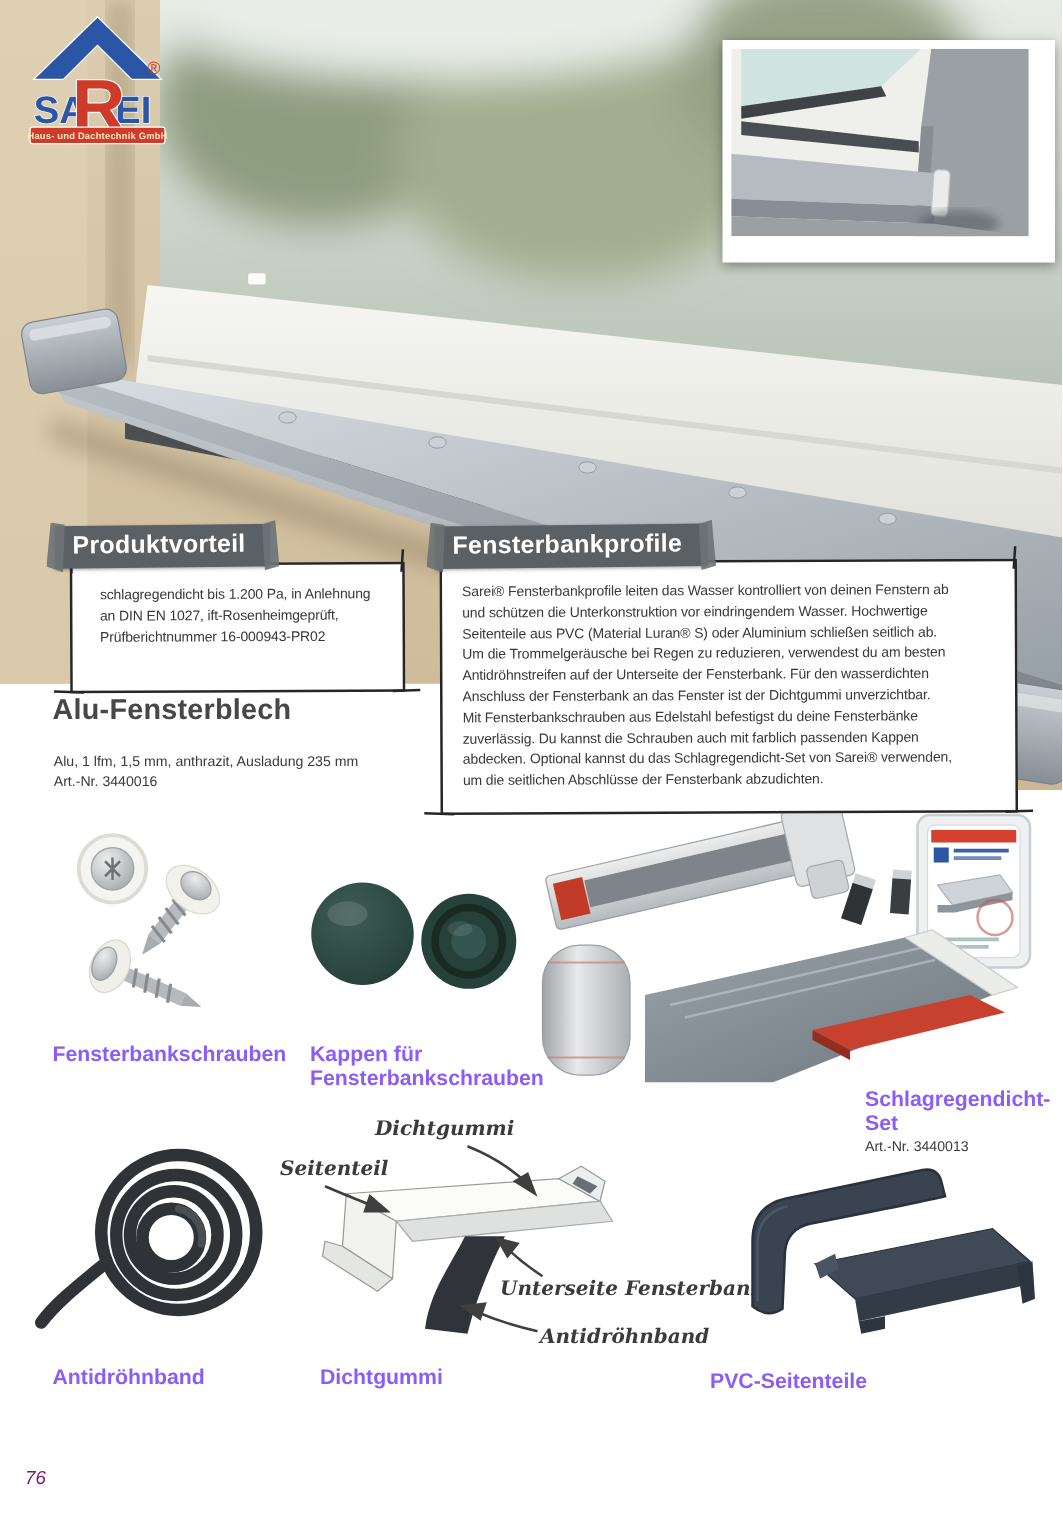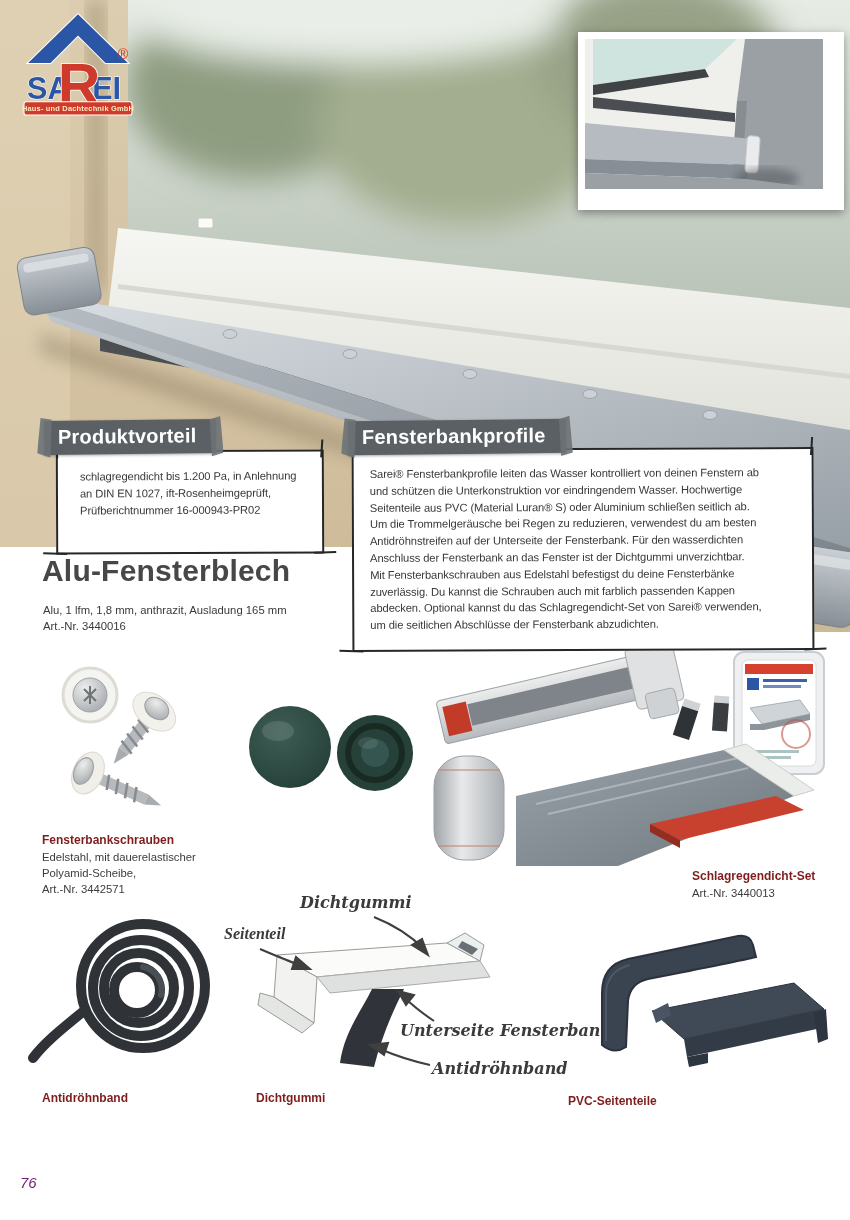--- a/index.html
+++ b/index.html
@@ -27,27 +27,27 @@
   .sketch::before{content:"";position:absolute;left:-15px;bottom:-2px;width:24px;height:2px;
         background:#262626;transform:rotate(2deg);}
   .sketch::after{content:"";position:absolute;right:-1px;top:-12px;width:2px;height:18px;
         background:#262626;transform:rotate(4deg);}
   .tickL{position:absolute;left:-2px;top:-10px;width:2px;height:16px;background:#262626;transform:rotate(-3deg);}
   .tickB{position:absolute;right:-14px;bottom:-2px;width:22px;height:2px;background:#262626;transform:rotate(-2deg);}
   .boxtext{font-size:11.2px;line-height:1.5;letter-spacing:-.1px;white-space:nowrap;color:#383838;}
   #advantage-box{left:56px;top:450px;width:268px;height:104px;padding:16px 10px 0 22px;box-sizing:border-box;}
   #profile-box{left:352px;top:448px;width:462px;padding:15px 12px 16px 16px;box-sizing:border-box;}
   
-  .h1{position:absolute;left:42px;top:554px;font-size:30px;font-weight:bold;color:#474747;
+  .h1{position:absolute;left:42px;top:554px;font-size:23px;font-weight:bold;color:#474747;
       letter-spacing:.2px;z-index:2;}
   .h1sub{position:absolute;left:43px;top:602px;font-size:11.3px;line-height:1.45;color:#3a3a3a;z-index:2;}
   
   .ill{position:absolute;z-index:2;}
   .cap{position:absolute;z-index:4;}
-  .cap .name{font-weight:bold;font-size:12px;line-height:1.12;color:#7f1d1d;}
+  .cap .name{font-weight:bold;font-size:17px;line-height:1.12;color:#8b5cf6;}
   .cap .lines{margin-top:3px;}
   .cap .ln{font-size:11.3px;line-height:1.4;color:#3c3c3c;}
   
   .dlabel{position:absolute;font-family:"DejaVu Serif",serif;font-style:italic;font-weight:bold;
       font-size:16px;color:#3b3b3b;white-space:nowrap;z-index:3;}
   .pagenum{position:absolute;left:20px;top:1174px;font-size:15px;font-style:italic;color:#701a75;z-index:2;}
 </style>
 </head>
 <body>
 
@@ -190,21 +190,21 @@
     <div class="boxtext">Antidröhnstreifen auf der Unterseite der Fensterbank. Für den wasserdichten</div>
     <div class="boxtext">Anschluss der Fensterbank an das Fenster ist der Dichtgummi unverzichtbar.</div>
     <div class="boxtext">Mit Fensterbankschrauben aus Edelstahl befestigst du deine Fensterbänke</div>
     <div class="boxtext">zuverlässig. Du kannst die Schrauben auch mit farblich passenden Kappen</div>
     <div class="boxtext">abdecken. Optional kannst du das Schlagregendicht-Set von Sarei® verwenden,</div>
     <div class="boxtext">um die seitlichen Abschlüsse der Fensterbank abzudichten.</div>
   </div>
 
   <div class="h1">Alu-Fensterblech</div>
   <div class="h1sub">
-    <div>Alu, 1 lfm, 1,8 mm, anthrazit, Ausladung 165 mm</div>
+    <div>Alu, 1 lfm, 1,5 mm, anthrazit, Ausladung 235 mm</div>
     <div>Art.-Nr. 3440016</div>
   </div>
 
   <div class="ill" style="left:38px;top:655px;">
     <svg width="175" height="170" viewBox="0 0 175 170">
       <defs>
         <radialGradient id="metal" cx=".35" cy=".3" r=".9">
           <stop offset="0" stop-color="#eceded"></stop>
             <stop offset="1" stop-color="#9da1a4"></stop>
         </radialGradient>
@@ -342,47 +342,43 @@
         <polygon points="206,62 190,52 200,46"></polygon>
         <path d="M38,56 C52,62 66,68 78,72" fill="none"></path>
         <polygon points="88,76 70,76 74,64"></polygon>
         <path d="M212,128 C200,120 190,112 182,104" fill="none"></path>
         <polygon points="176,98 192,102 184,112"></polygon>
         <path d="M208,172 C190,168 172,162 158,156" fill="none"></path>
         <polygon points="148,152 166,150 162,162"></polygon>
       </g>
     </svg>
     <div class="dlabel" style="left:78px;top:0px;">Dichtgummi</div>
-    <div class="dlabel" style="left:2px;top:32px;font-family:Liberation Serif, serif;">Seitenteil</div>
+    <div class="dlabel" style="left:2px;top:32px;">Seitenteil</div>
     <div class="dlabel" style="left:162px;top:128px;margin-left:16px;">Unterseite Fensterbank</div>
     <div class="dlabel" style="left:210px;top:166px;">Antidröhnband</div>
   </div>
 
   <div class="ill" style="left:556px;top:915px;">
     <svg width="286" height="172" viewBox="0 0 286 172">
       <path d="M46,130 L46,78 Q46,50 72,44 L182,21 Q194,19 197,30 L200,42 Q184,46 92,64 Q74,68 72,86 L70,132 Q58,140 46,130 Z" fill="#3a4350" stroke="#2b323d" stroke-width="2"></path>
       <path d="M50,126 L50,80 Q50,56 74,50" fill="none" stroke="#525c6a" stroke-width="2" opacity=".8"></path>
       <polygon points="96,96 238,68 268,94 128,124" fill="#404a57" stroke="#2b323d"></polygon>
       <polygon points="128,124 268,94 270,112 131,142" fill="#323b46"></polygon>
       <polygon points="96,96 112,88 115,100 100,108" fill="#4a5462"></polygon>
       <polygon points="258,98 270,94 272,124 262,128" fill="#2d3540"></polygon>
       <polygon points="131,142 152,138 152,148 133,152" fill="#2d3540"></polygon>
     </svg>
   </div>
 
   <div class="cap" style="left:42px;top:834px;width:190px;">
     <div class="name">Fensterbankschrauben</div>
-    <div class="lines">
-      <div class="ln">Edelstahl, mit dauerelastischer</div>
-      <div class="ln">Polyamid-Scheibe,</div>
-      <div class="ln">Art.-Nr. 3442571</div>
-    </div>
   </div>
 
   <div class="cap" style="left:248px;top:834px;width:165px;">
+    <div class="name">Kappen für Fensterbankschrauben</div>
   </div>
 
   <div class="cap" style="left:672px;top:870px;width:170px;margin-left:20px;">
     <div class="name">Schlagregendicht-Set</div>
     <div class="lines">
       <div class="ln">Art.-Nr. 3440013</div>
     </div>
   </div>
 
   <div class="cap" style="left:42px;top:1092px;width:190px;">

